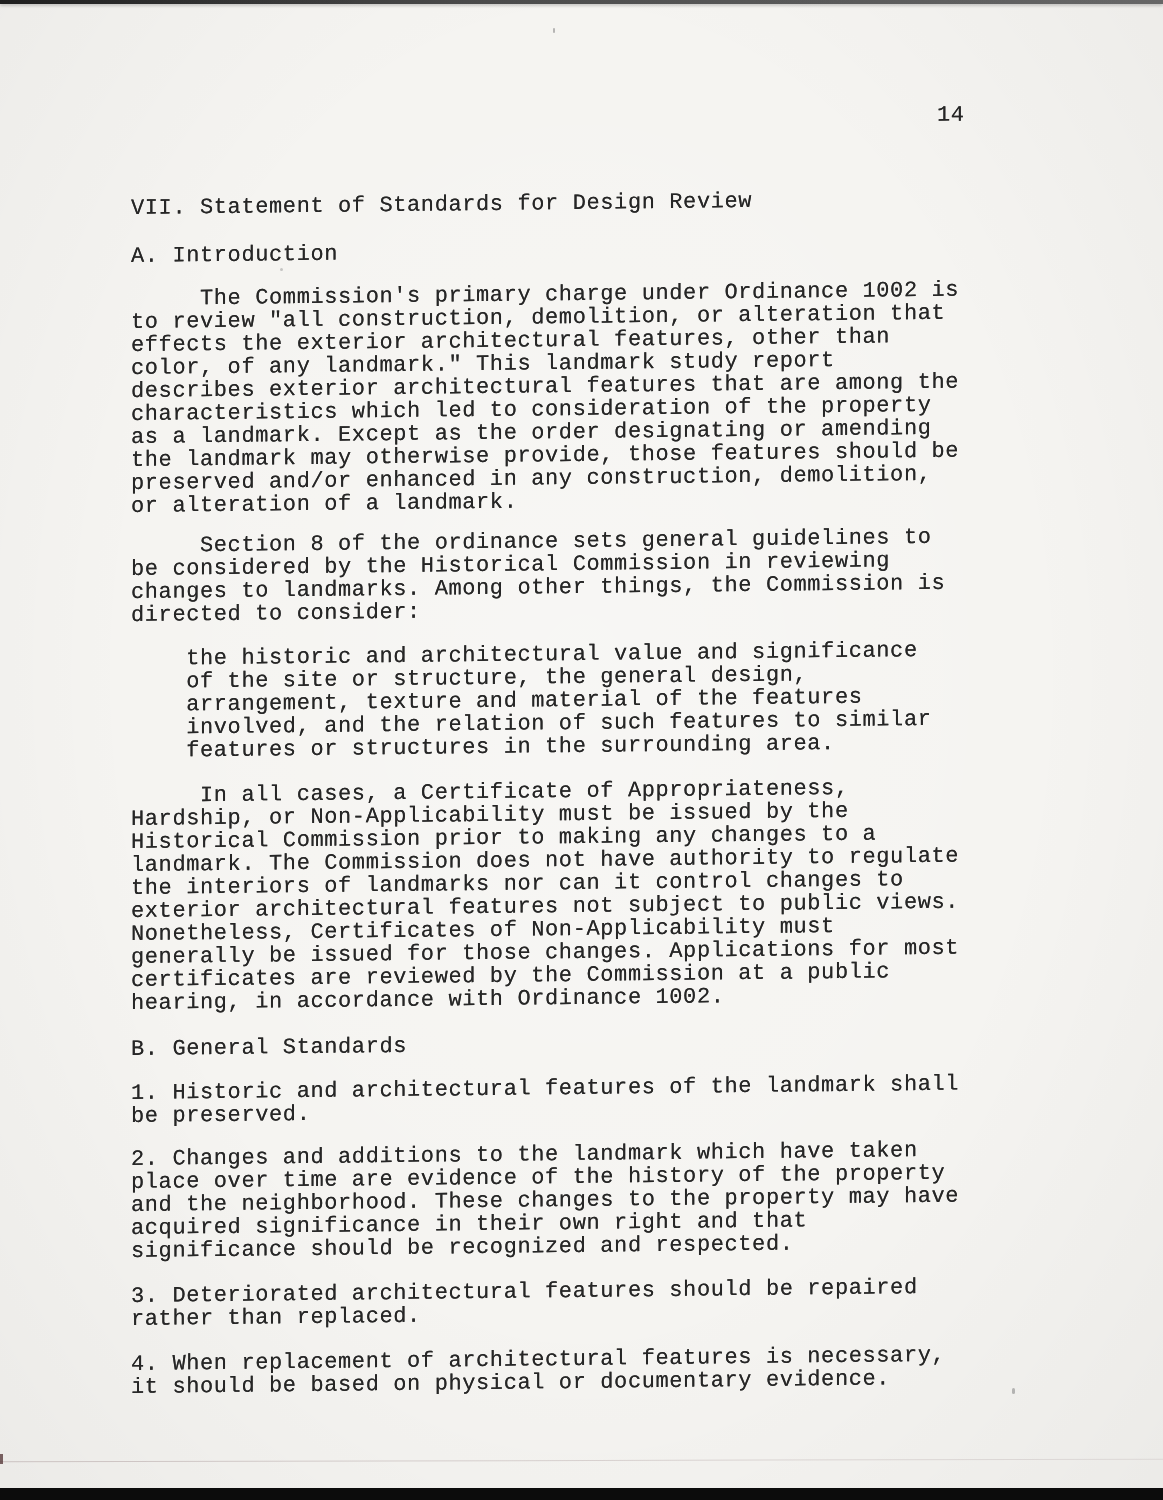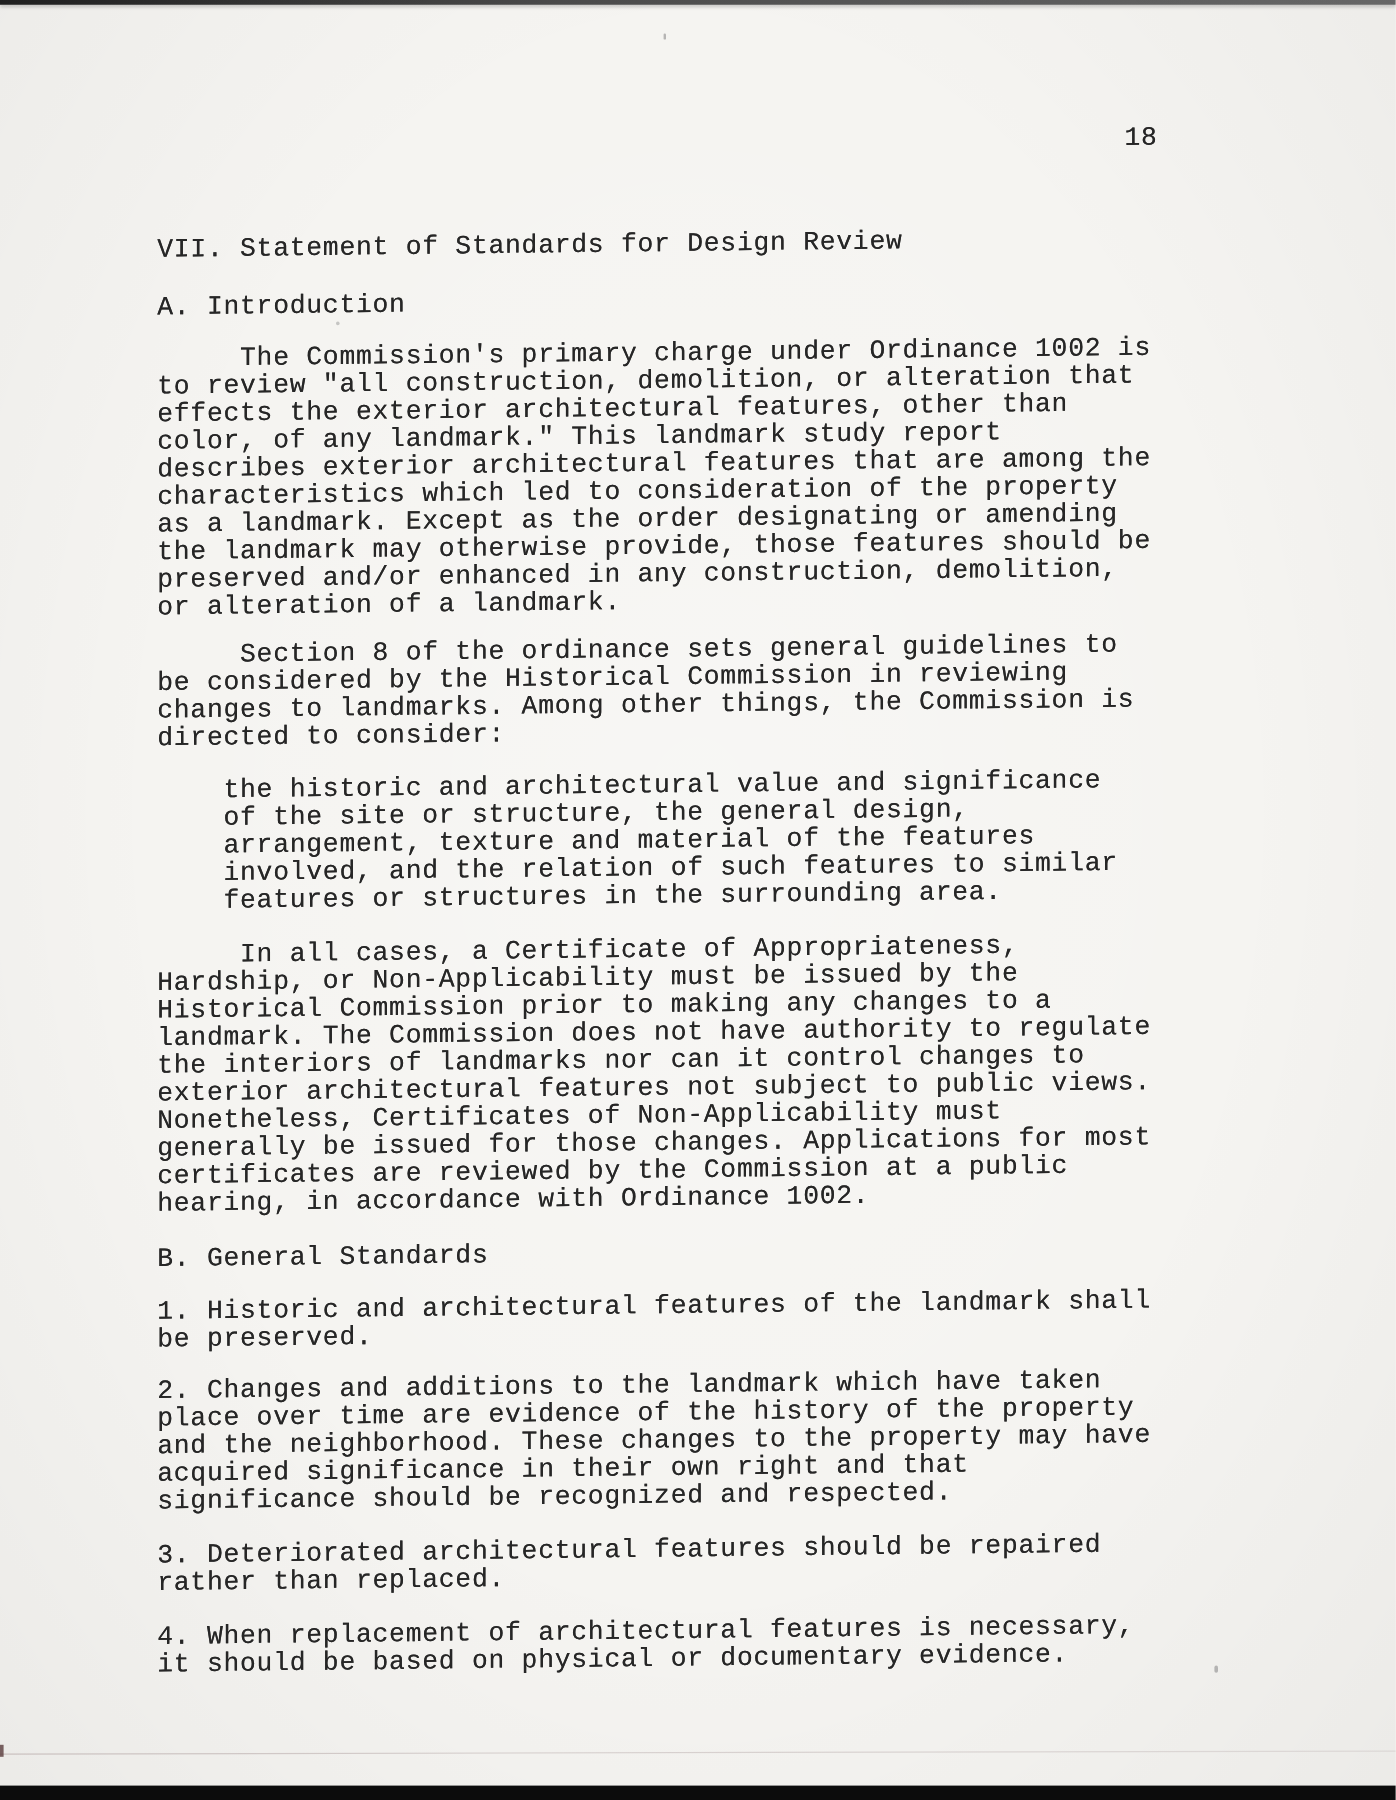--- a/index.html
+++ b/index.html
@@ -101,21 +101,21 @@
 </style>
 </head>
 <body>
 
 <div class="scan-edge-top"></div>
 <div class="paper-vignette"></div>
 <div class="speck-2"></div>
 <div class="speck-3"></div>
 
 <div class="text-layer">
-  <div class="tblock page-number">18</div>
+  <div class="tblock page-number">14</div>
   <div class="tblock heading">VII. Statement of Standards for Design Review</div>
   <div class="tblock sub-a">A. Introduction</div>
   <div class="tblock para-1">     The Commission's primary charge under Ordinance 1002 is
 to review "all construction, demolition, or alteration that
 effects the exterior architectural features, other than
 color, of any landmark." This landmark study report
 describes exterior architectural features that are among the
 characteristics which led to consideration of the property
 as a landmark. Except as the order designating or amending
 the landmark may otherwise provide, those features should be

